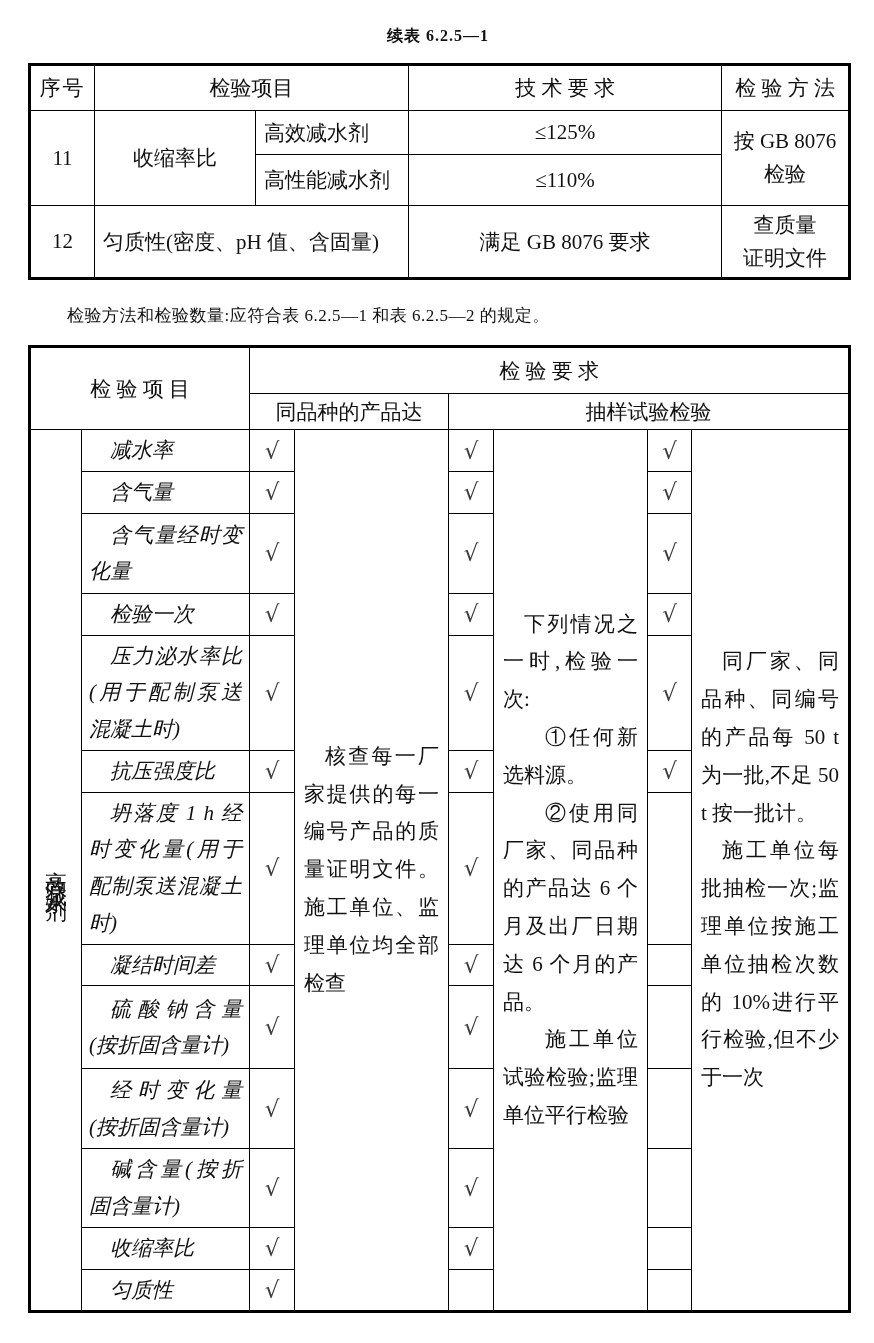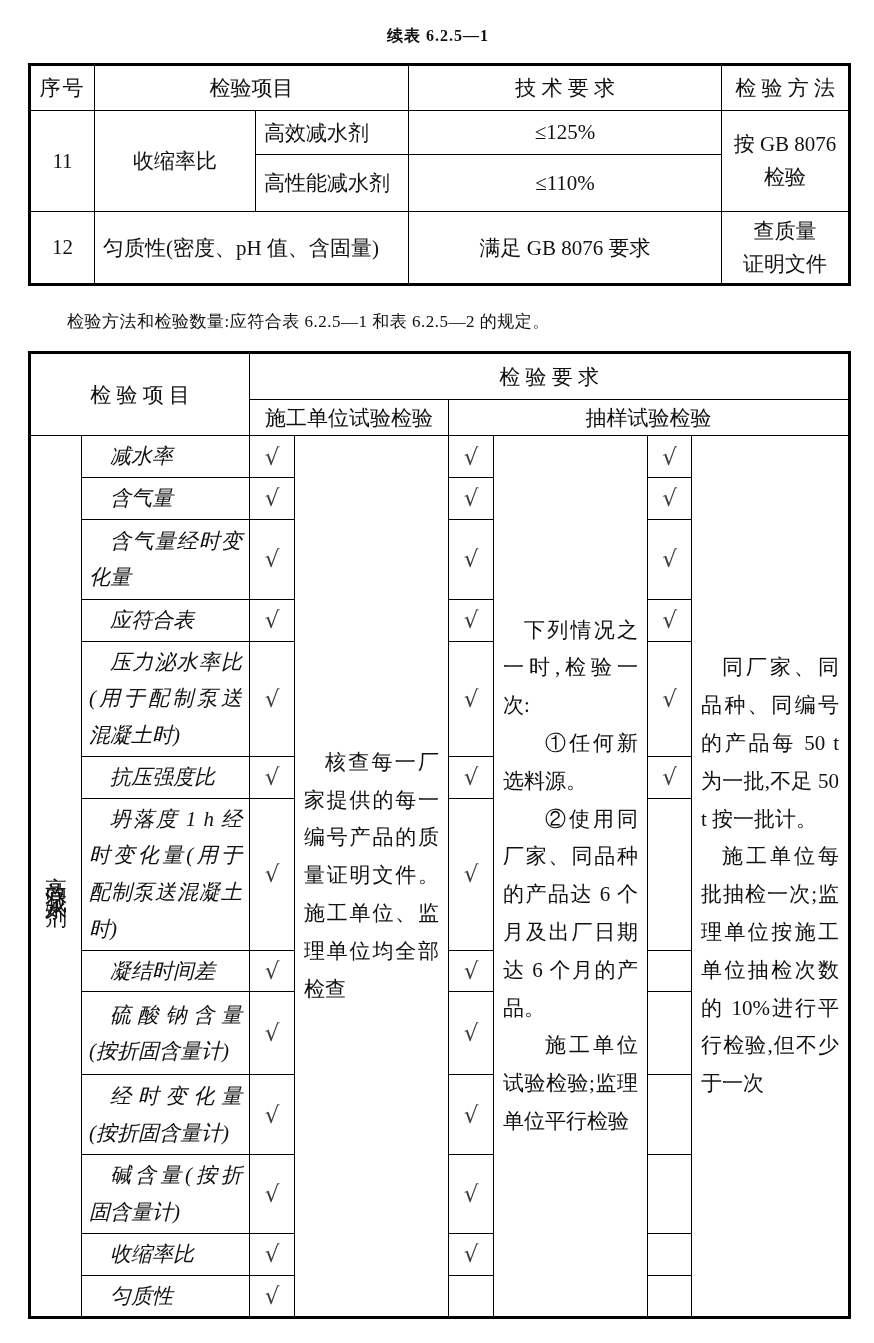--- a/index.html
+++ b/index.html
@@ -106,21 +106,21 @@
         <td>检 验 方 法</td>
       </tr>
       <tr style="height:44px">
         <td rowspan="2">11</td>
         <td rowspan="2">收缩率比</td>
         <td class="leftcell">高效减水剂</td>
         <td>≤125%</td>
         <td rowspan="2" class="prewrap">按 GB 8076
 检验</td>
       </tr>
-      <tr style="height:57px">
+      <tr style="height:51px">
         <td class="leftcell">高性能减水剂</td>
         <td>≤110%</td>
       </tr>
       <tr style="height:73px">
         <td>12</td>
         <td colspan="2" class="leftcell">匀质性(密度、pH 值、含固量)</td>
         <td>满足 GB 8076 要求</td>
         <td class="prewrap">查质量
 证明文件</td>
       </tr>
@@ -140,21 +140,21 @@
           <col style="width:154px">
           <col style="width:44px">
           <col style="width:158px">
       </colgroup>
       <tbody>
           <tr style="height:47px">
         <td colspan="2" rowspan="2">检 验 项 目</td>
         <td colspan="6">检 验 要 求</td>
       </tr>
       <tr style="height:36px">
-        <td colspan="2">施工单位试验检验</td>
+        <td colspan="2">同品种的产品达</td>
         <td colspan="4">抽样试验检验</td>
       </tr>
 
       <tr style="height:42px">
         <td rowspan="13" class="vcat">高效减水剂</td>
         <td class="itemcell">减水率</td>
         <td class="checkcell">√</td>
         <td rowspan="13" class="notecell">
           <p>核查每一厂家提供的每一编号产品的质量证明文件。施工单位、监理单位均全部检查</p>
         </td>
@@ -178,21 +178,21 @@
         <td class="checkcell">√</td>
         <td class="checkcell">√</td>
       </tr>
       <tr style="height:80px">
         <td class="itemcell">含气量经时变化量</td>
         <td class="checkcell">√</td>
         <td class="checkcell">√</td>
         <td class="checkcell">√</td>
       </tr>
       <tr style="height:37px">
-        <td class="itemcell">应符合表</td>
+        <td class="itemcell">检验一次</td>
         <td class="checkcell">√</td>
         <td class="checkcell">√</td>
         <td class="checkcell">√</td>
       </tr>
       <tr style="height:110px">
         <td class="itemcell">压力泌水率比(用于配制泵送混凝土时)</td>
         <td class="checkcell">√</td>
         <td class="checkcell">√</td>
         <td class="checkcell">√</td>
       </tr>

